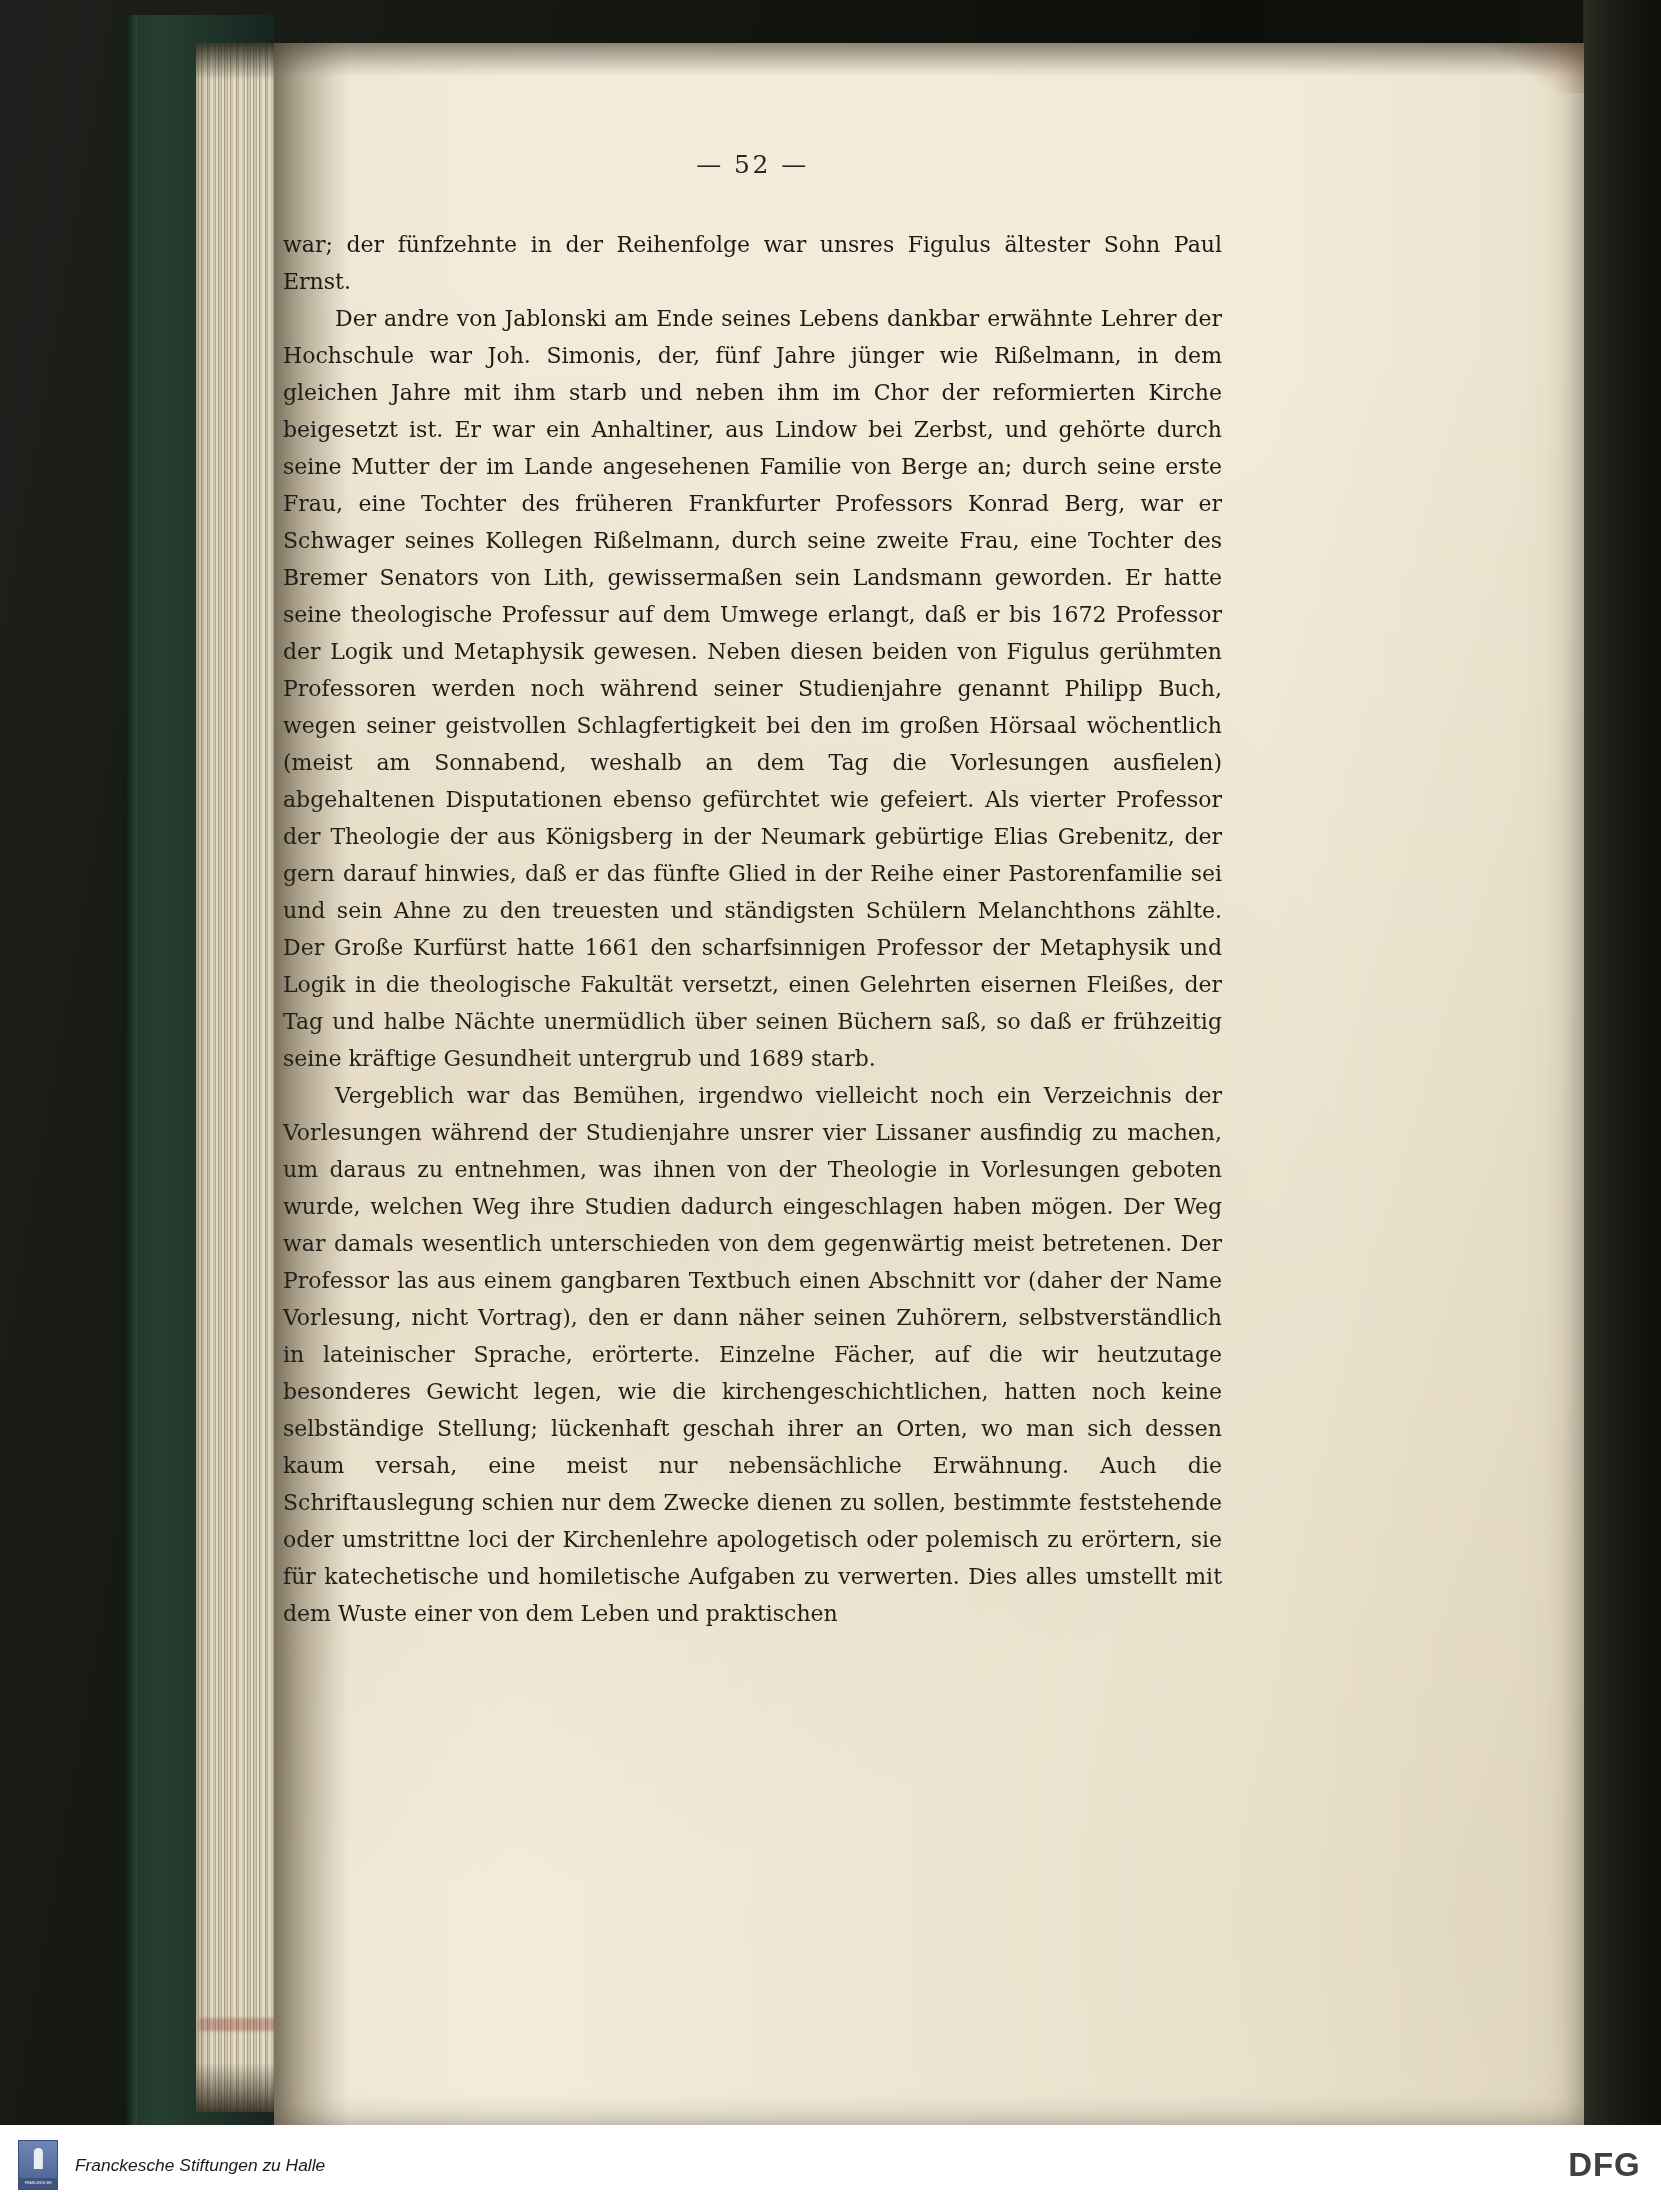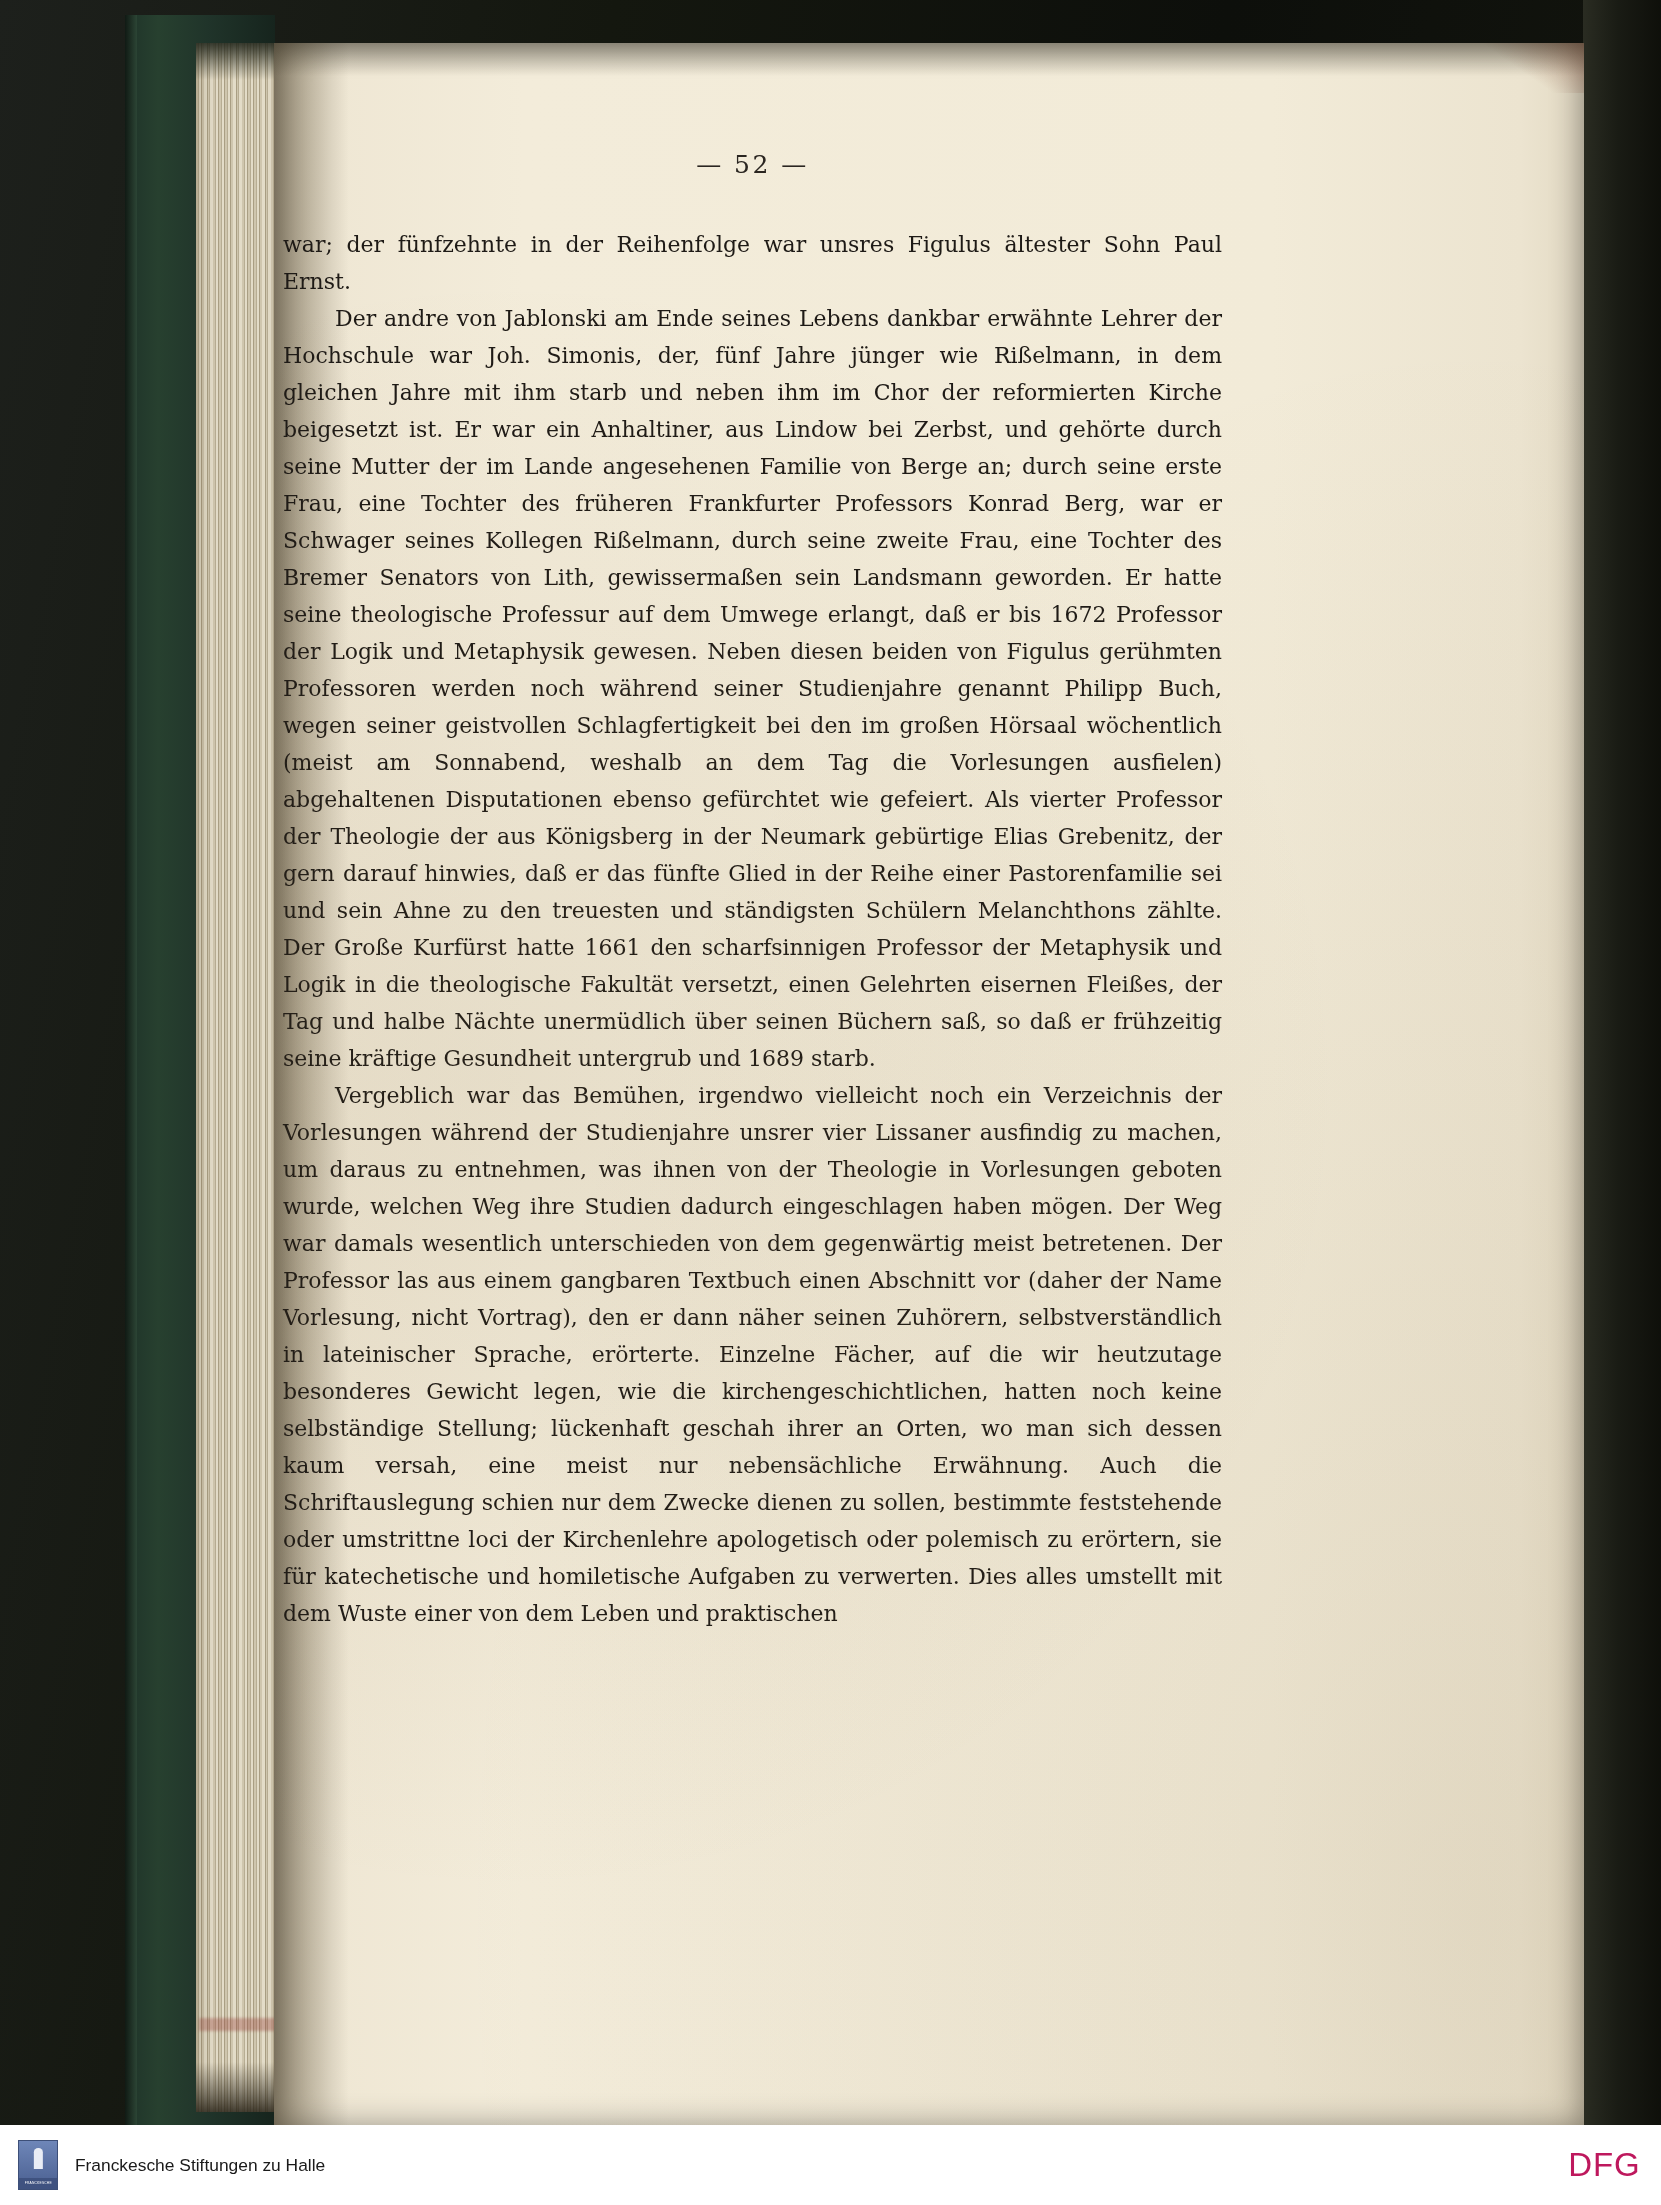--- a/index.html
+++ b/index.html
@@ -179,29 +179,30 @@
     line-height: 10.8px;
     text-align: center;
     letter-spacing: 0.2px;
     font-family: "Liberation Sans", sans-serif;
   }
   .credit-text {
     margin-left: 16.6px;
     font-family: "Liberation Sans", sans-serif;
     font-size: 17.4px;
     color: #1a1a1a;
+    font-style: italic;
   }
   .dfg {
     margin-left: auto;
     margin-right: 21.6px;
     font-family: "Liberation Sans", sans-serif;
-    font-weight: normal;
+    font-weight: bold;
     font-size: 33px;
     letter-spacing: 0.8px;
-    color: #be185d;
+    color: #404040;
   }
 </style>
 </head>
 <body>
 
 <div class="scan">
   <div class="backdrop"></div>
   <div class="right-dark"></div>
 
   <div class="cover"></div>

